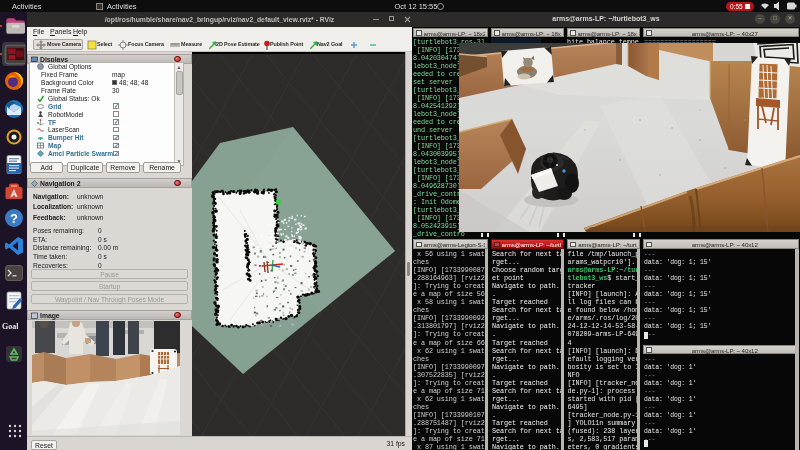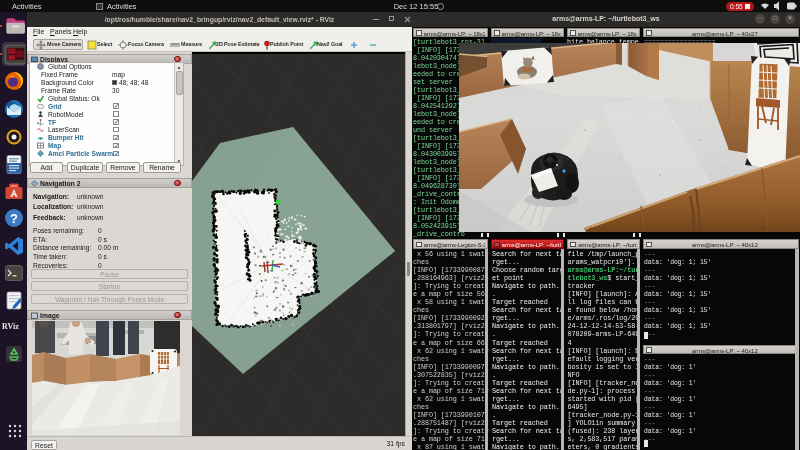--- a/index.html
+++ b/index.html
@@ -5,21 +5,21 @@
 html,body{width:800px;height:450px;overflow:hidden;background:#000;}
 body{position:relative;font-family:"Liberation Sans",sans-serif;}
 .abs{position:absolute;}
 .mono{font-family:"Liberation Mono",monospace;}
 </style></head>
 <body>
 <div class="abs" style="left:0;top:0;width:800px;height:12px;background:#0d0d0d;color:#dedede;font-size:7.5px;">
     <div class="abs" style="left:12px;top:2px;">Activities</div>
     <div class="abs" style="left:96px;top:2.5px;width:7px;height:7px;background:#35302c;border:1px solid #8a8580;"></div>
     <div class="abs" style="left:107px;top:2px;">Activities</div>
-    <div class="abs" style="left:366px;top:2px;width:100px;text-align:center;font-size:7.5px;">Dec 12  15:55</div>
+    <div class="abs" style="left:366px;top:2px;width:100px;text-align:center;font-size:7.5px;">Oct 12  15:55</div>
     <div class="abs" style="left:437px;top:3px;width:7px;height:7px;border-radius:50%;border:1px solid #9a9a9a;"></div>
     <div class="abs" style="left:726px;top:1.5px;width:28px;height:9px;background:#b51717;border-radius:5px;color:#fff;font-size:6.5px;">
       <span class="abs" style="left:4px;top:1px;">0:55</span>
       <span class="abs" style="left:19px;top:2px;width:5px;height:5px;background:#f3f3f3;"></span>
     </div>
     <svg class="abs" style="left:760px;top:1px;" width="38" height="10" viewBox="0 0 38 10">
       <path d="M1 4 L5 8 L9 4 A6 6 0 0 0 1 4 Z" fill="#d8d8d8"></path>
       <path d="M14 3 h2 l3 -2.5 v9 l-3 -2.5 h-2 Z" fill="#d8d8d8"></path>
       <rect x="27" y="1.5" width="8" height="7" rx="1.5" fill="#d8d8d8"></rect>
       <rect x="35" y="3.5" width="1.5" height="3" fill="#d8d8d8"></rect>
@@ -84,21 +84,21 @@
       <path d="M4 7 l3 3 l-3 3" stroke="#e8e6e3" stroke-width="1.3" fill="none"></path>
       <rect x="8.5" y="12.2" width="4" height="1.2" fill="#e8e6e3"></rect>
     </svg>
     <svg class="abs" style="left:3.5px;top:277.5px;" width="20" height="20" viewBox="0 0 20 20">
       <rect x="3" y="2" width="14" height="17" rx="1.5" fill="#f2f4f6" stroke="#9aa0a6" stroke-width="0.8"></rect>
       <rect x="5" y="5" width="10" height="1.2" fill="#b8c0c8"></rect>
       <rect x="5" y="8" width="10" height="1.2" fill="#b8c0c8"></rect>
       <rect x="5" y="11" width="7" height="1.2" fill="#b8c0c8"></rect>
       <path d="M9 16 l7 -8 l2.5 2 l-7 8 l-3.2 1 Z" fill="#2a66b8"></path>
     </svg>
-    <div class="abs" style="left:2px;top:309.5px;width:25px;color:#e8e6e2;font-size:8px;font-weight:bold;font-family:Liberation Serif,serif;">RViz</div>
+    <div class="abs" style="left:2px;top:309.5px;width:25px;color:#e8e6e2;font-size:8px;font-weight:bold;font-family:Liberation Serif,serif;">Goal</div>
     <svg class="abs" style="left:3.5px;top:331.5px;" width="20" height="20" viewBox="0 0 20 20">
       <rect x="2" y="2" width="16" height="16" rx="3" fill="#35313b"></rect>
       <path d="M10 5 l3 5 h-6 Z" fill="none" stroke="#58c25c" stroke-width="1.6"></path>
       <path d="M6 13 h8 l-1.5 3 h-5 Z" fill="none" stroke="#58c25c" stroke-width="1.4"></path>
     </svg>
     <svg class="abs" style="left:7px;top:411px;" width="16" height="16" viewBox="0 0 16 16">
       <circle cx="3" cy="3" r="1.2" fill="#d8d8d8"></circle>
       <circle cx="8" cy="3" r="1.2" fill="#d8d8d8"></circle>
       <circle cx="13" cy="3" r="1.2" fill="#d8d8d8"></circle>
       <circle cx="3" cy="8" r="1.2" fill="#d8d8d8"></circle>

